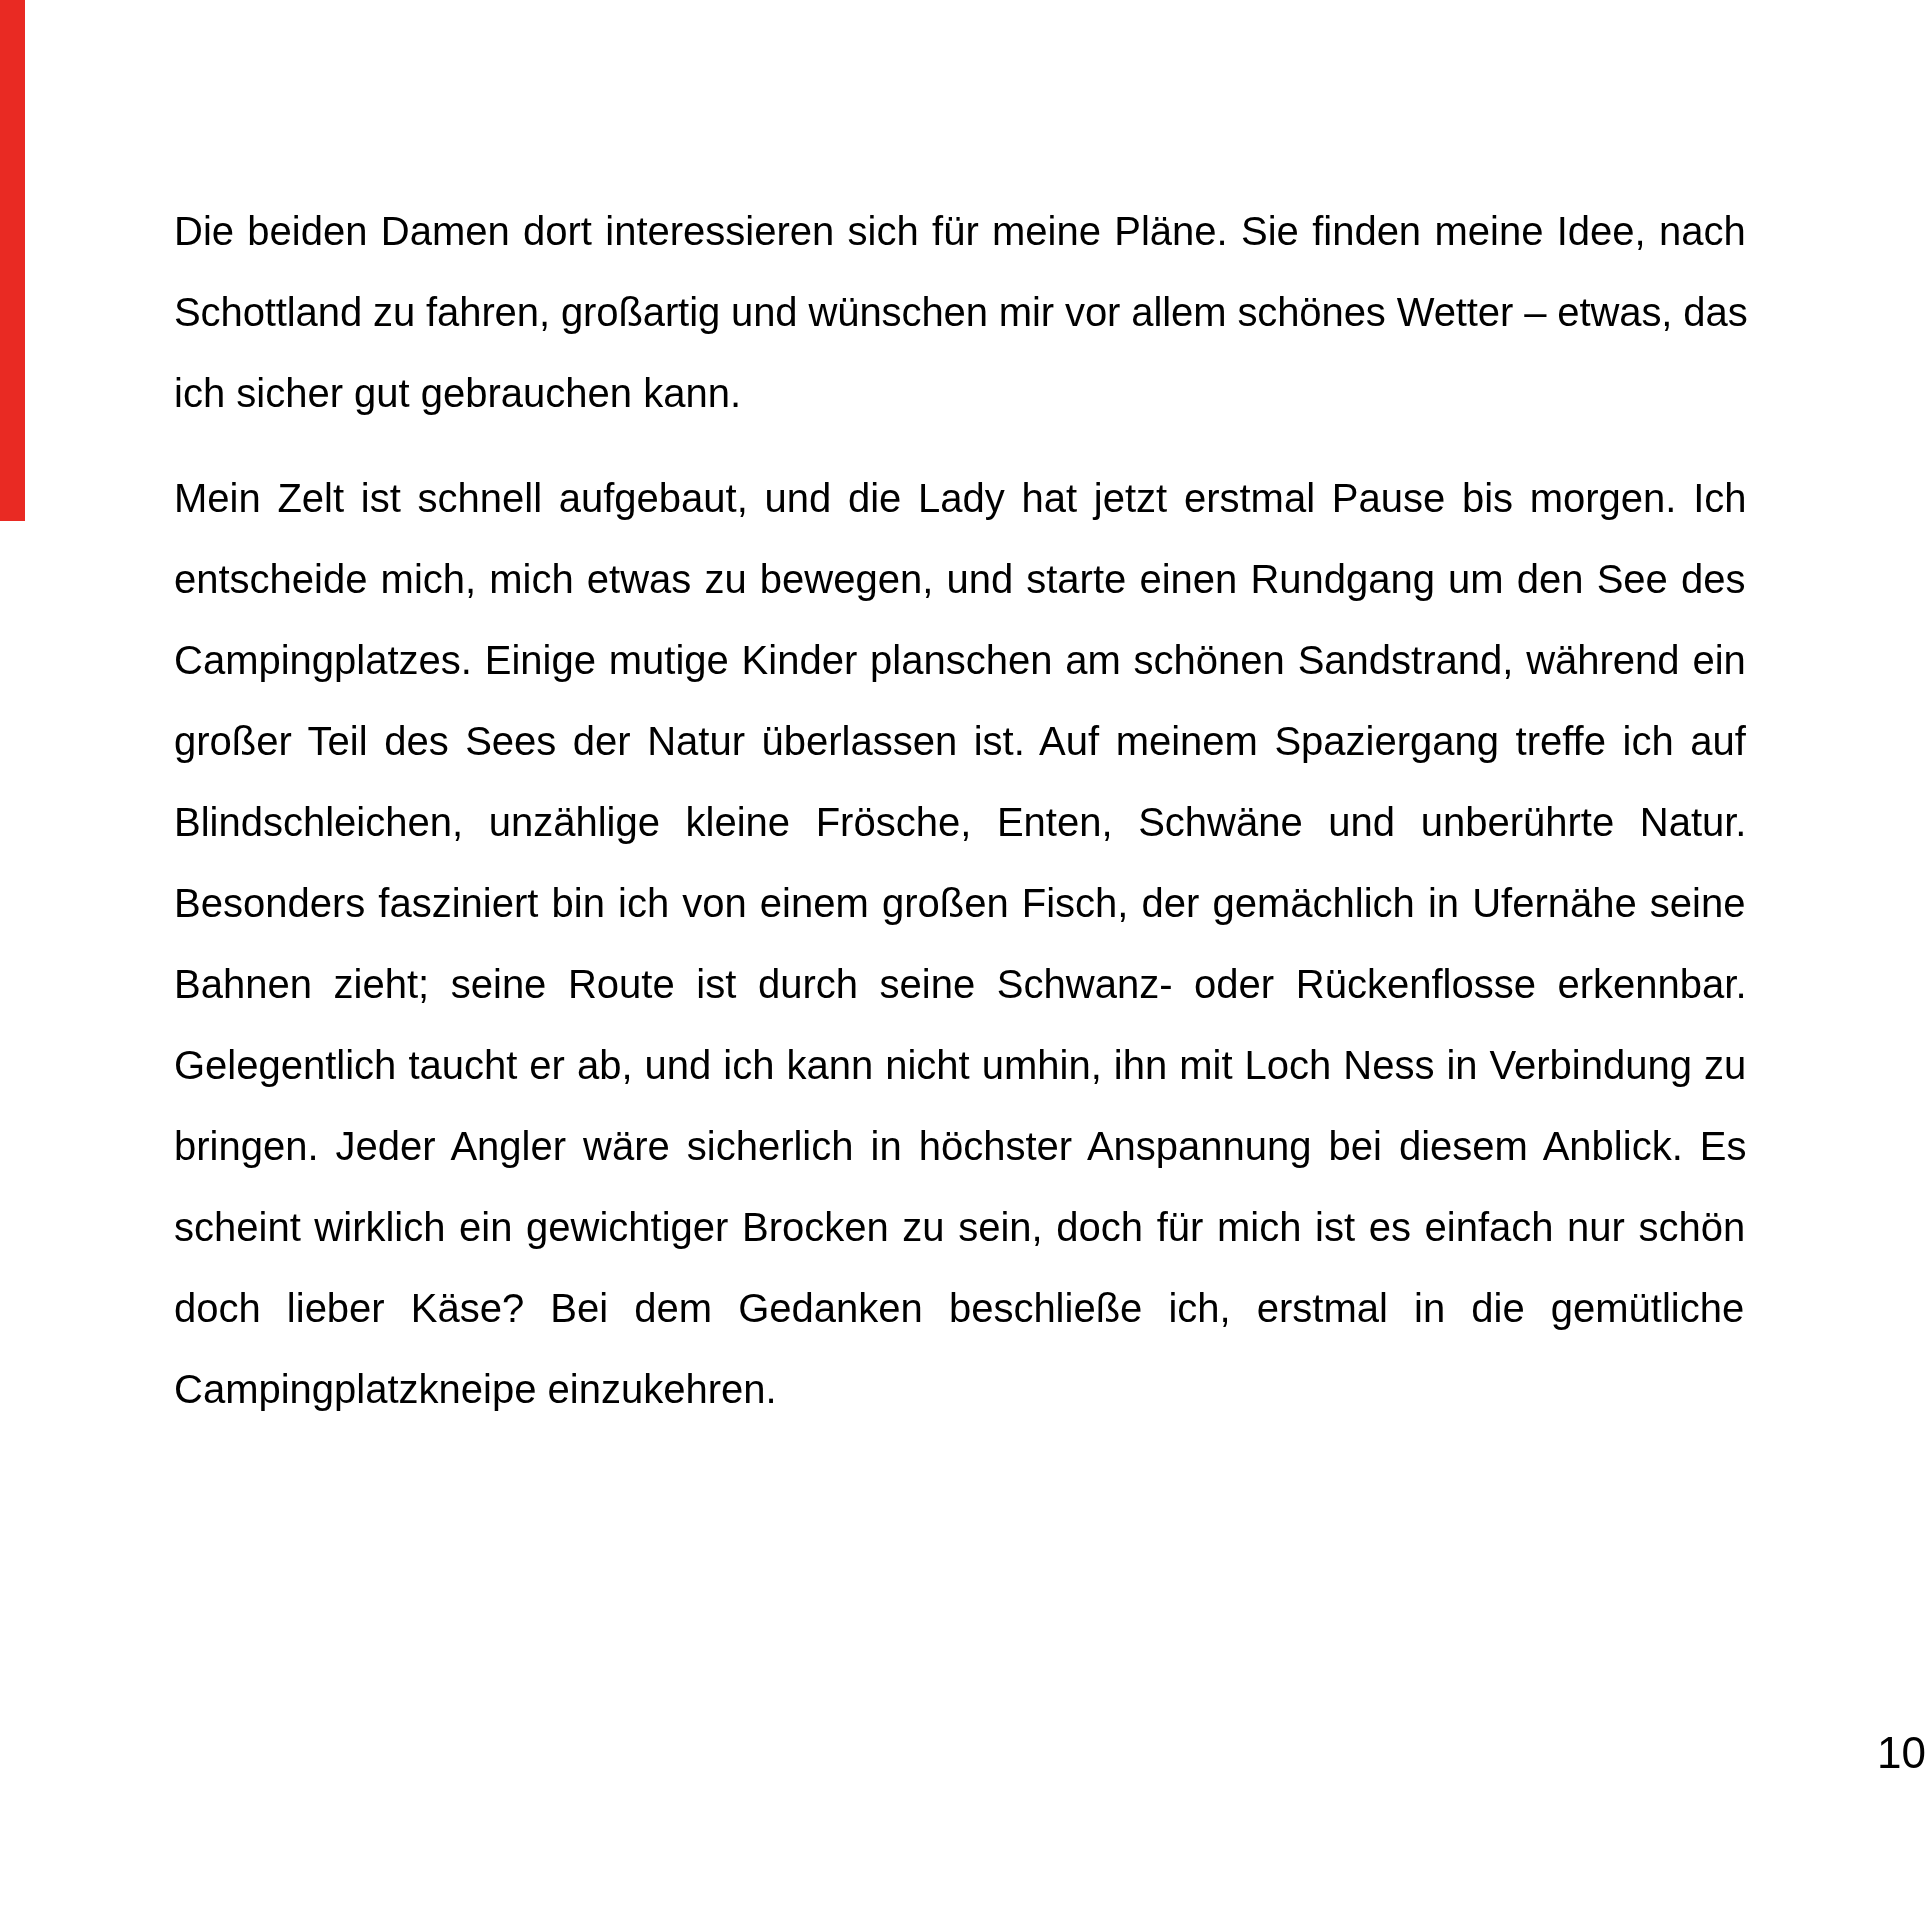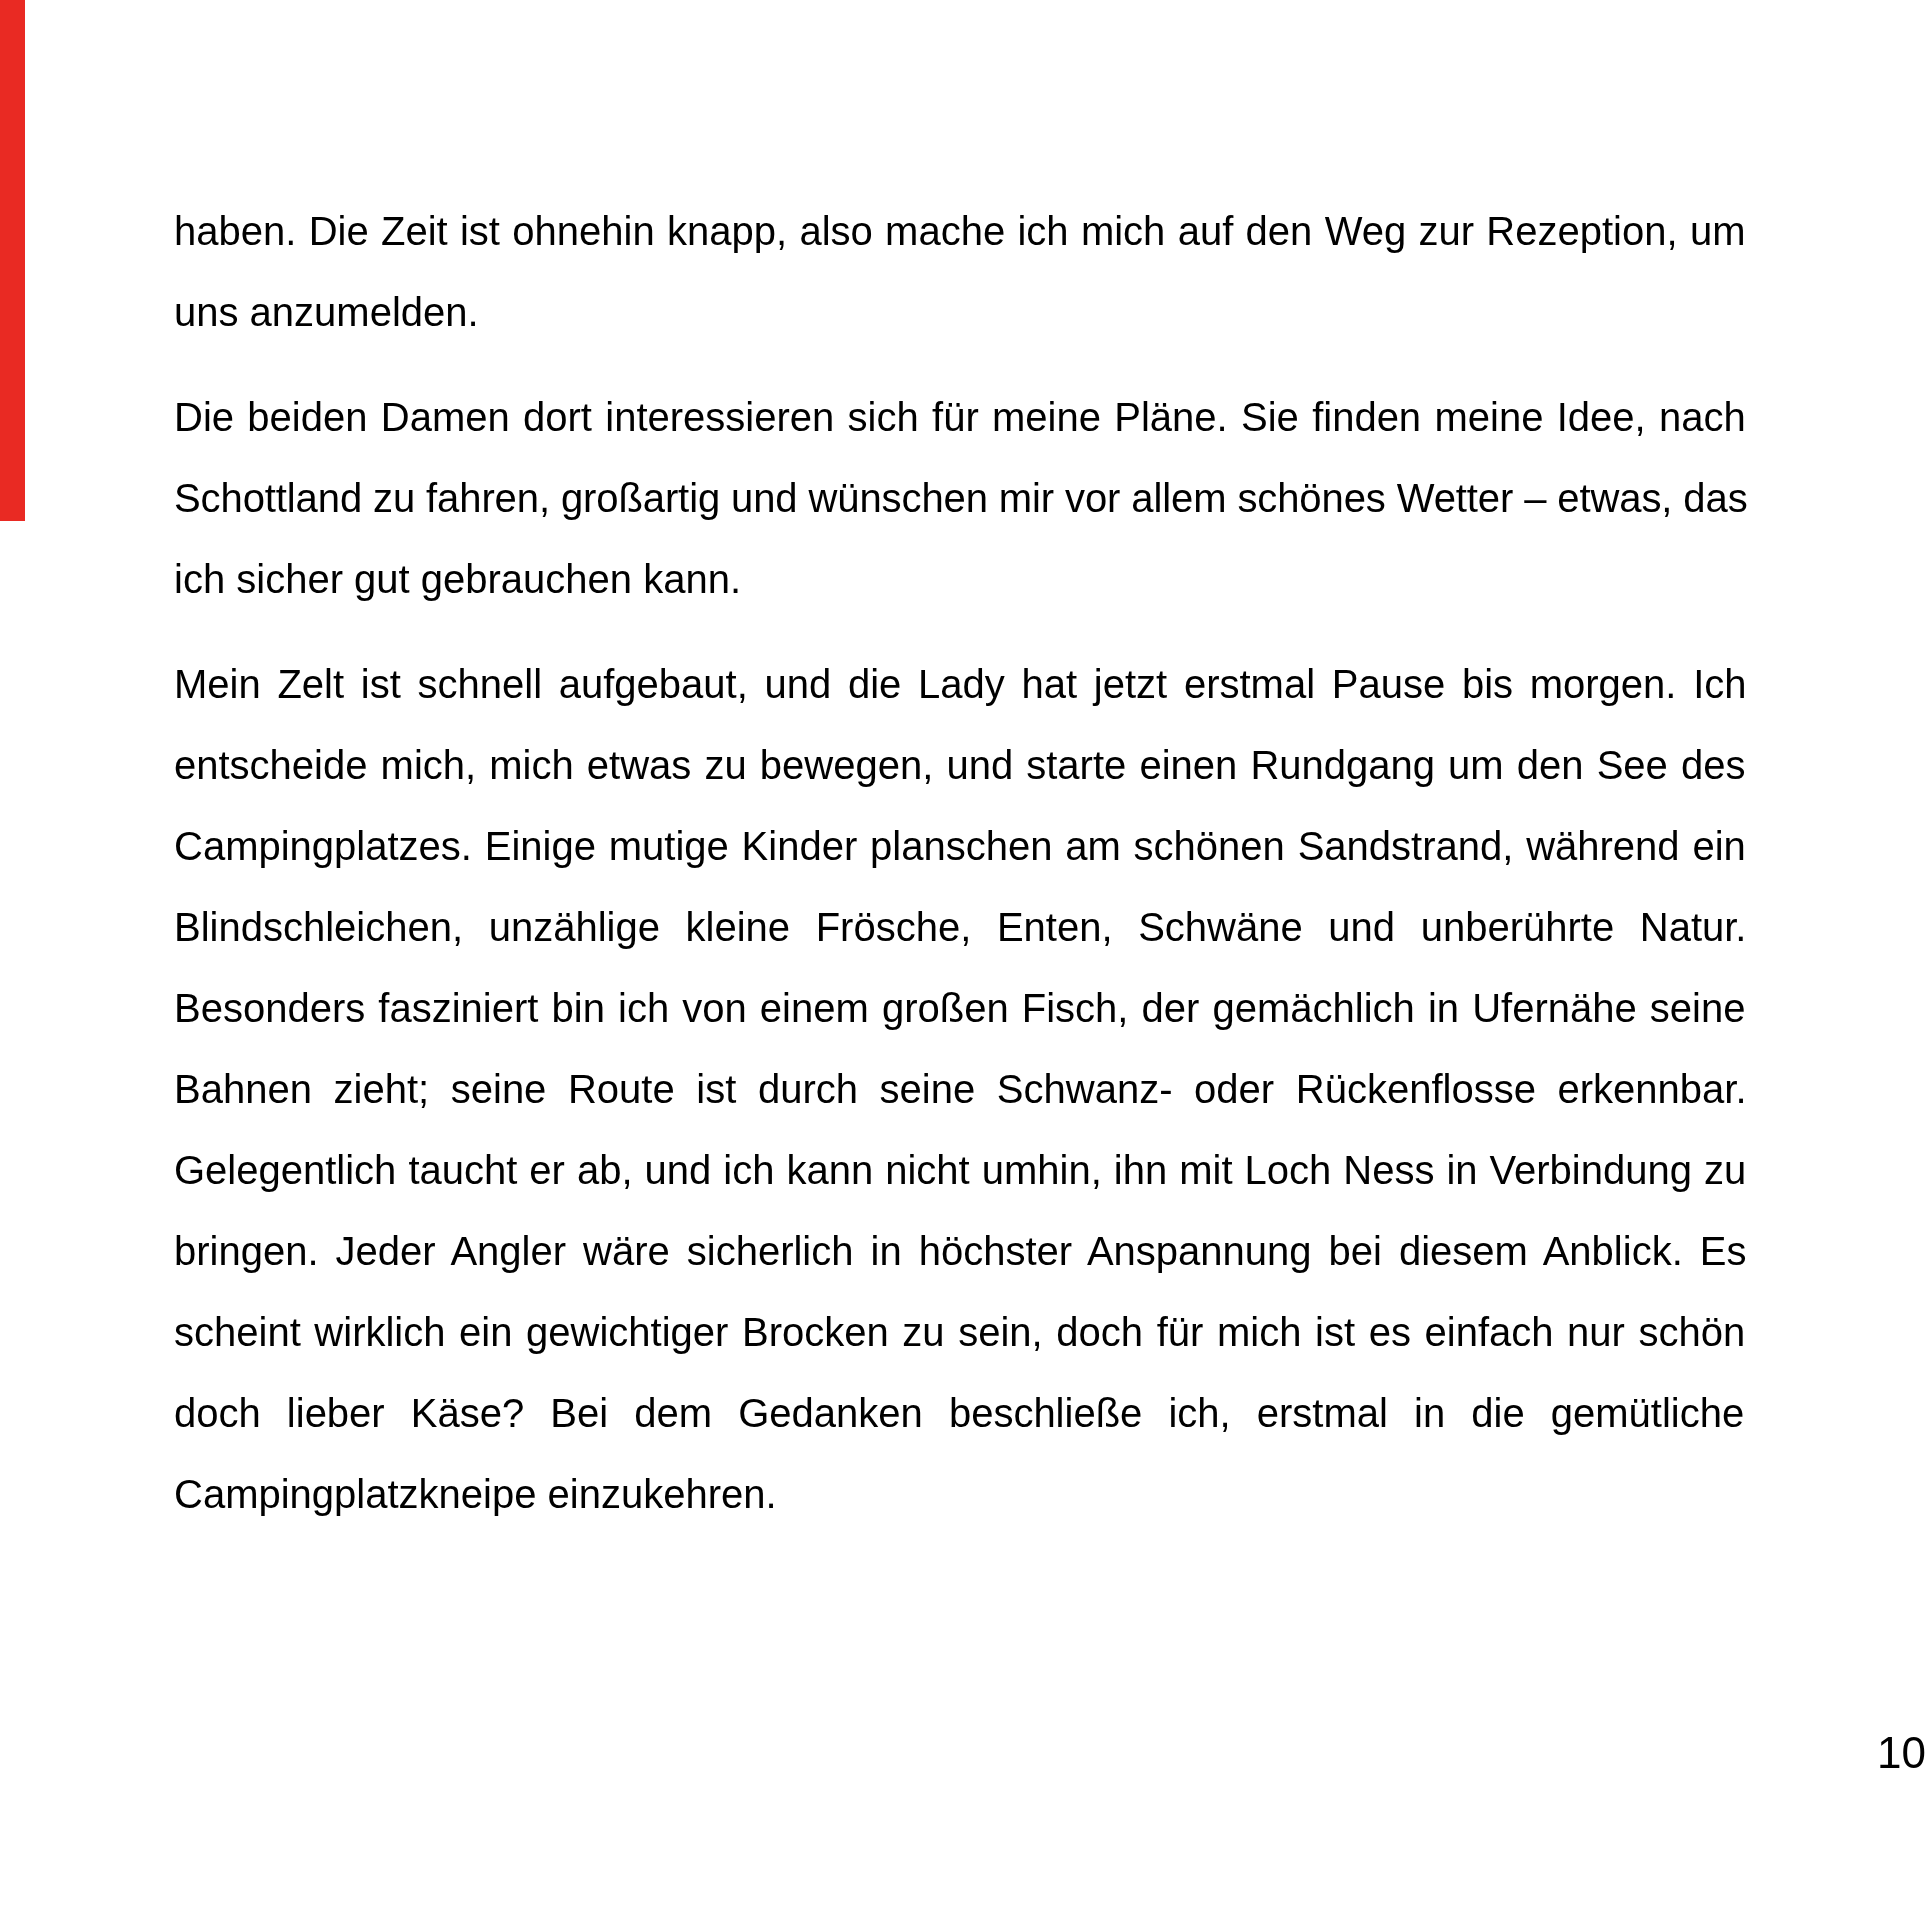--- a/index.html
+++ b/index.html
@@ -52,35 +52,32 @@
 </style>
 </head>
 <body>
 
 <div class="page" style="background: rgb(255, 255, 255); color: rgb(0, 0, 0);">
 
   <div class="redbar" style="background: rgb(233, 42, 35);"></div>
 
   <div class="textblock">
 
-    <div class="paragraph">
-      <div class="line"><span style="word-spacing: 1.2px;">haben. Die Zeit ist ohnehin knapp, also mache ich mich auf den Weg zur Rezeption, um</span></div>
-      <div class="line last"><span>uns anzumelden.</span></div>
-    </div>
 
     <div class="paragraph">
       <div class="line"><span style="word-spacing: 2.2px;">Die beiden Damen dort interessieren sich für meine Pläne. Sie finden meine Idee, nach</span></div>
       <div class="line"><span style="letter-spacing: -0.1px; word-spacing: -0.01px;">Schottland zu fahren, großartig und wünschen mir vor allem schönes Wetter – etwas, das</span></div>
       <div class="line last"><span>ich sicher gut gebrauchen kann.</span></div>
     </div>
 
     <div class="paragraph">
       <div class="line"><span style="word-spacing: 5.6px; margin-top: 6px;">Mein Zelt ist schnell aufgebaut, und die Lady hat jetzt erstmal Pause bis morgen. Ich</span></div>
       <div class="line"><span style="word-spacing: 2px;">entscheide mich, mich etwas zu bewegen, und starte einen Rundgang um den See des</span></div>
       <div class="line"><span style="word-spacing: 1.7px;">Campingplatzes. Einige mutige Kinder planschen am schönen Sandstrand, während ein</span></div>
+      <div class="line"><span style="word-spacing: 5.4px;">großer Teil des Sees der Natur überlassen ist. Auf meinem Spaziergang treffe ich auf</span></div>
       <div class="line"><span style="word-spacing: 14.5px;">Blindschleichen, unzählige kleine Frösche, Enten, Schwäne und unberührte Natur.</span></div>
       <div class="line"><span style="word-spacing: 2px;">Besonders fasziniert bin ich von einem großen Fisch, der gemächlich in Ufernähe seine</span></div>
       <div class="line"><span style="word-spacing: 10.5px; text-align: right;">Bahnen zieht; seine Route ist durch seine Schwanz- oder Rückenflosse erkennbar.</span></div>
       <div class="line"><span style="word-spacing: 0.9px;">Gelegentlich taucht er ab, und ich kann nicht umhin, ihn mit Loch Ness in Verbindung zu</span></div>
       <div class="line"><span style="word-spacing: 5.9px;">bringen. Jeder Angler wäre sicherlich in höchster Anspannung bei diesem Anblick. Es</span></div>
       <div class="line"><span style="word-spacing: 2.5px; margin-top: 32px;">scheint wirklich ein gewichtiger Brocken zu sein, doch für mich ist es einfach nur schön</span></div>
       <div class="line"><span style="word-spacing: 15px;">doch lieber Käse? Bei dem Gedanken beschließe ich, erstmal in die gemütliche</span></div>
       <div class="line last"><span>Campingplatzkneipe einzukehren.</span></div>
     </div>
 

